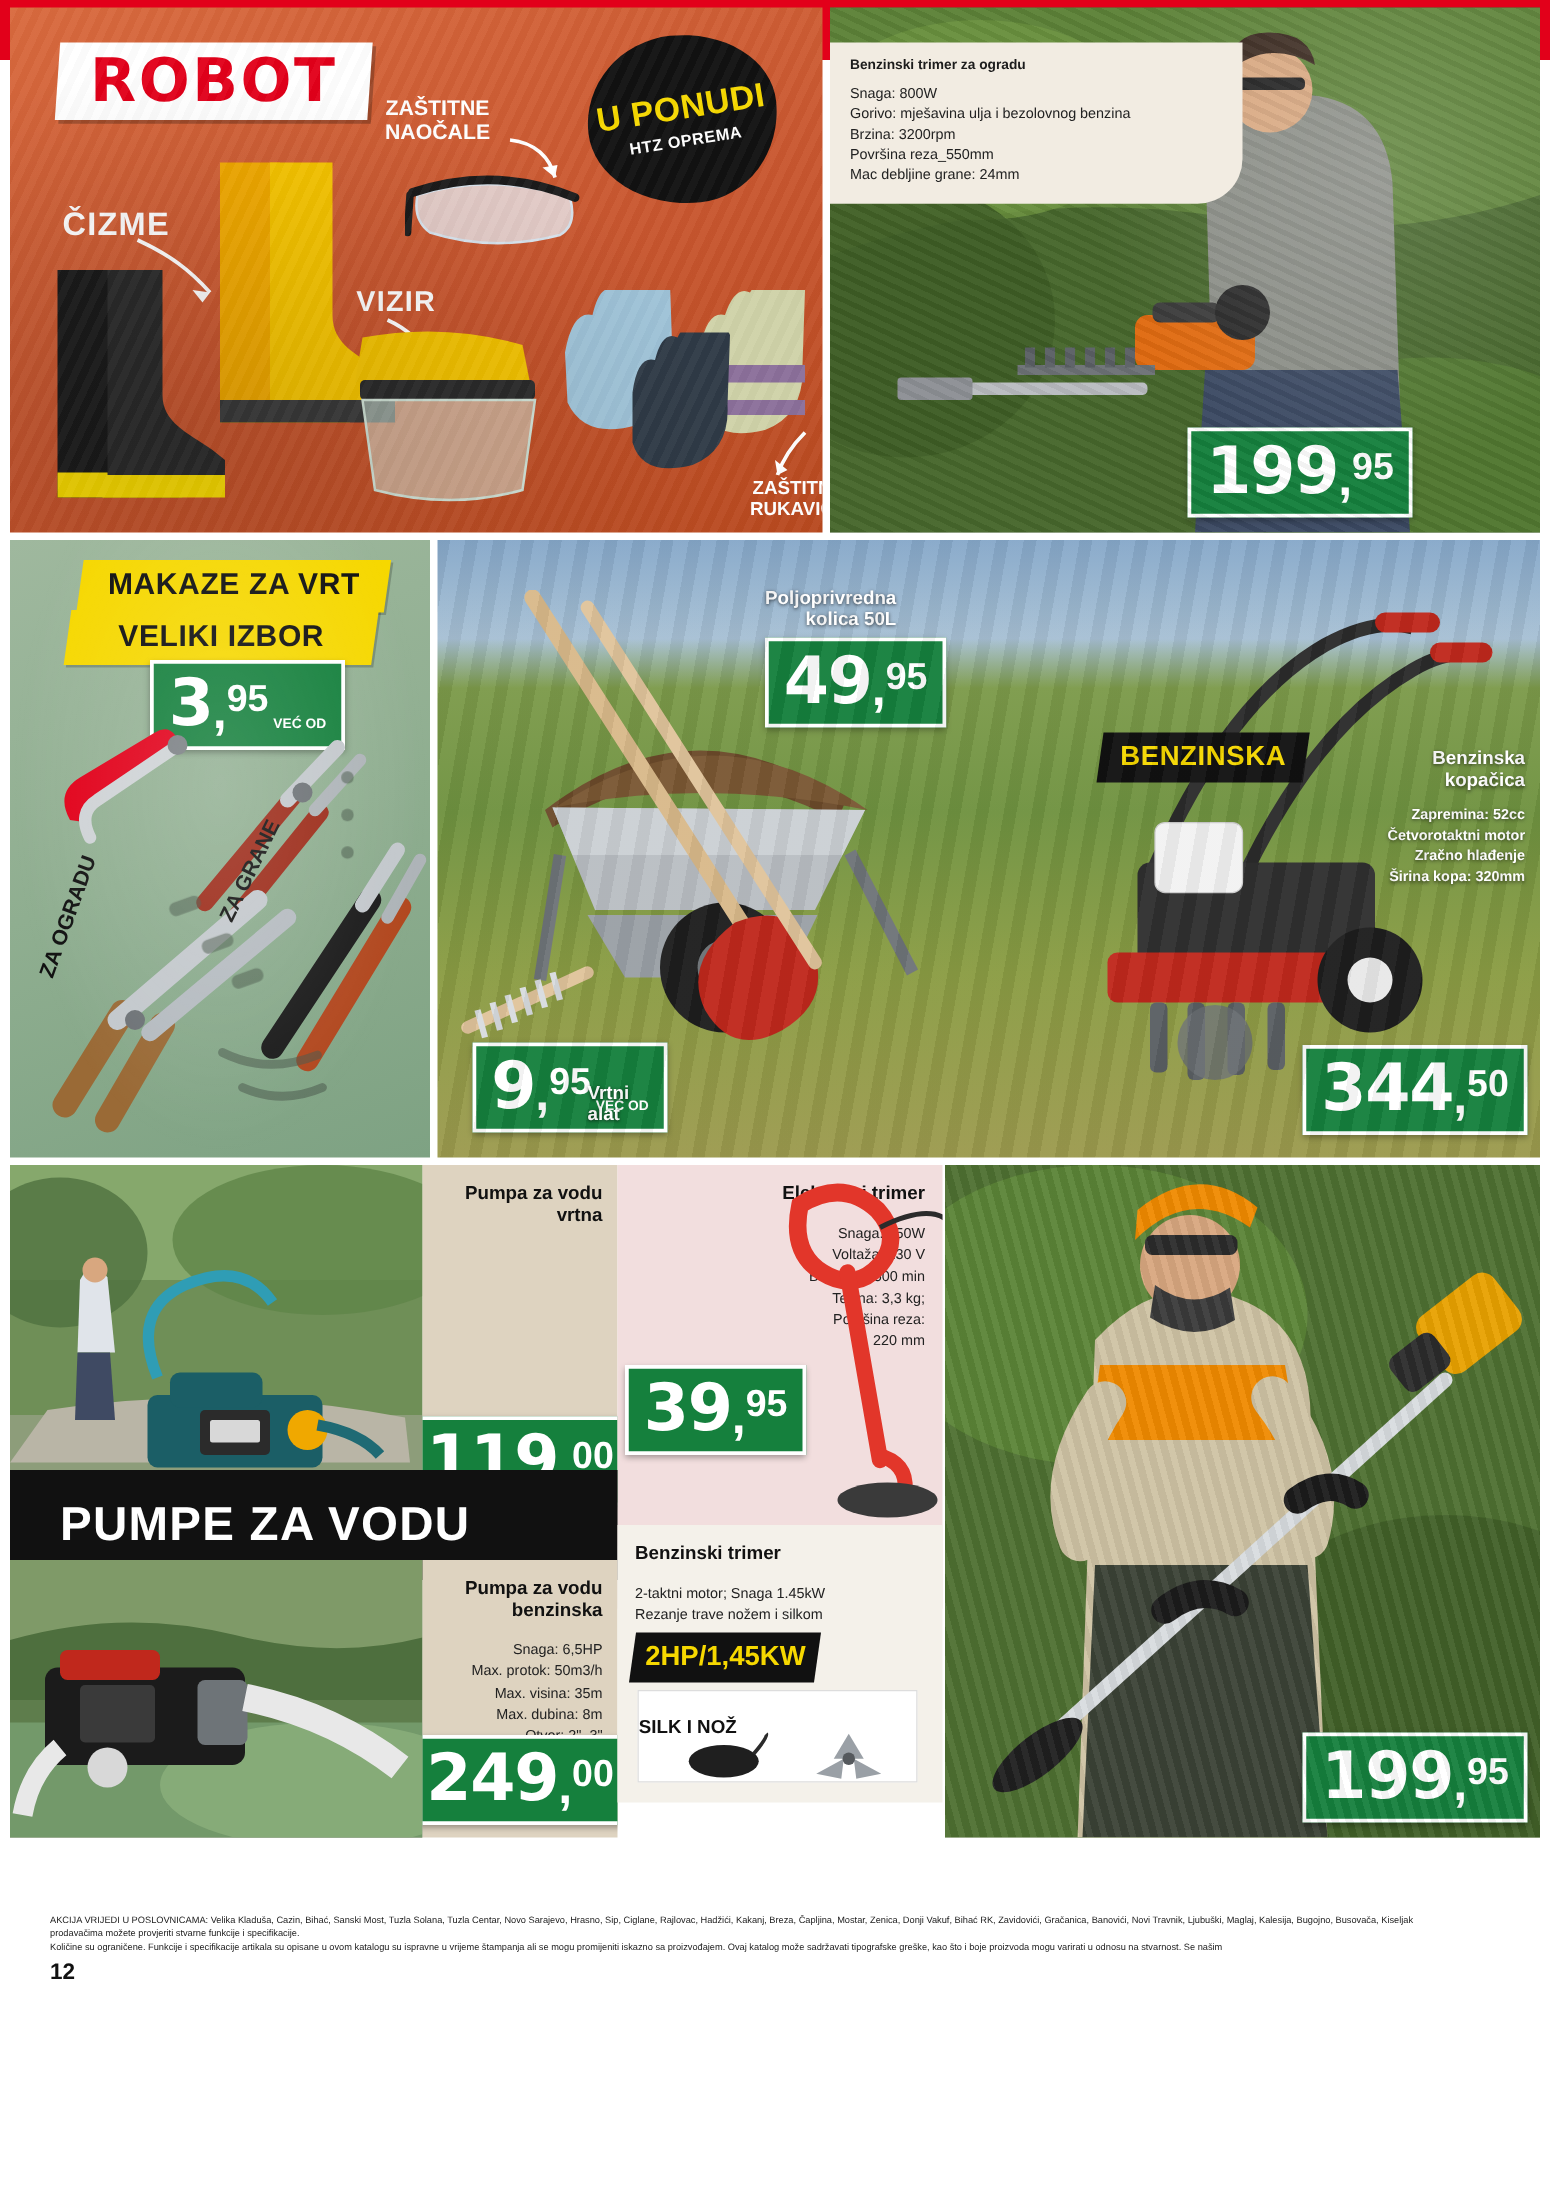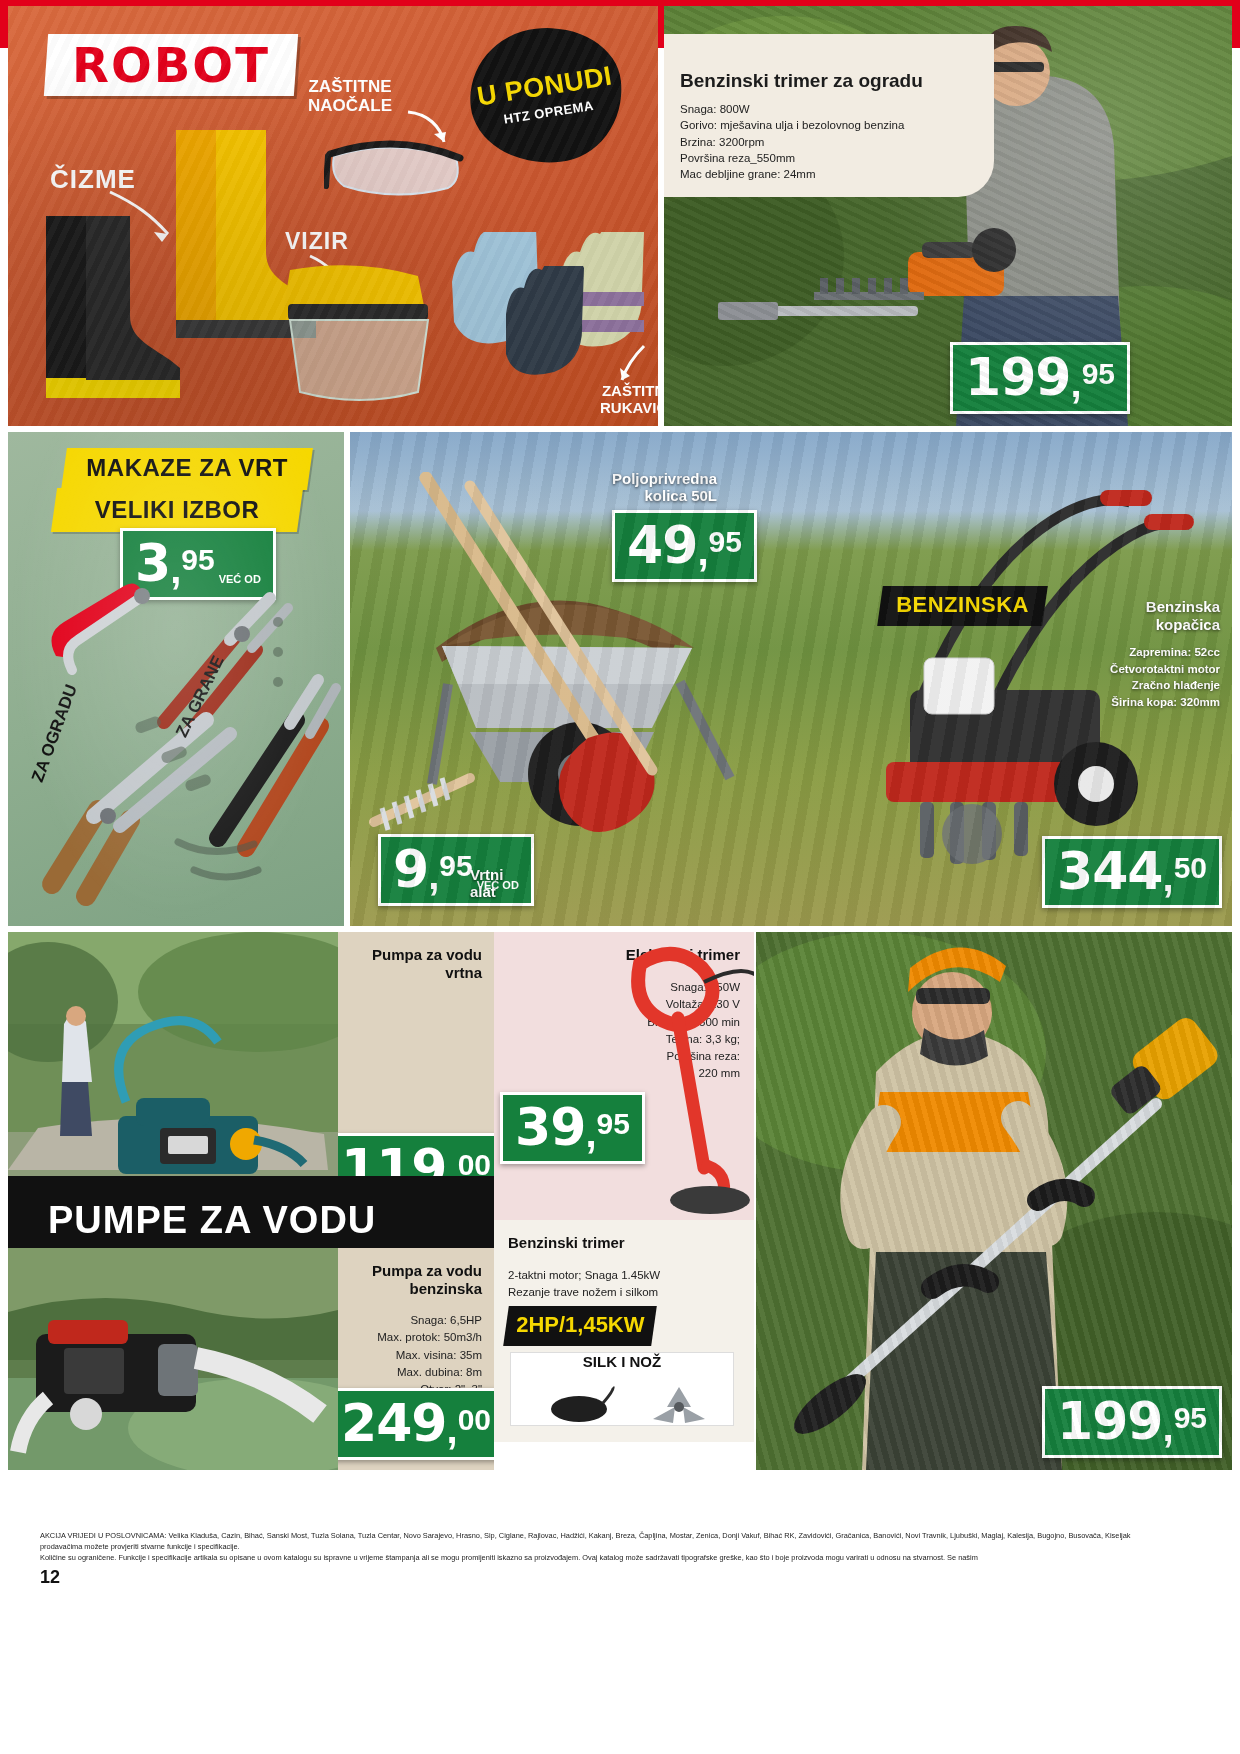--- a/index.html
+++ b/index.html
@@ -89,21 +89,21 @@
   .hero-right::after{
     content:""; position:absolute; inset:0;
     background:
       radial-gradient(circle at 78% 30%, rgba(255,255,255,.14), transparent 45%),
       repeating-linear-gradient(25deg, rgba(0,0,0,.05) 0 4px, rgba(255,255,255,.03) 4px 9px);
   }
   .spec-card{
     position:absolute; background:#f2ece2; padding:12px 16px 14px 16px;
     border-bottom-right-radius:36px; z-index:3;
   }
-  .spec-card h4{ font-size:19px; font-weight:bold; color:#1c1c1c; margin-bottom:9px;margin-top:24px; }
+  .spec-card h4{ font-size:11px; font-weight:bold; color:#1c1c1c; margin-bottom:9px; }
   .spec-card p{ font-size:11.5px; color:#222; line-height:1.42; }
 
   
   .makaze{
     left:8px; top:432px; width:336px; height:494px;
     background: linear-gradient(160deg,#9fb89e 0%, #8fae90 50%, #7ea283 100%);
   }
   .makaze::after{
     content:""; position:absolute; inset:0;
     background: radial-gradient(ellipse at 50% 40%, rgba(255,255,255,.16), transparent 70%);
@@ -185,21 +185,21 @@
   .white-card h4{ font-size:15px; font-weight:bold; color:#111; }
   .white-card p{ font-size:11.5px; color:#222; line-height:1.45; }
   .kw-tag{
     position:absolute; background:#111; color:#f6d800; font-weight:bold;
     font-size:22px; padding:6px 10px 8px 10px; transform: skewX(-8deg);
   }
   .kw-tag span{ display:block; transform: skewX(8deg); }
   .silk-box{
     position:absolute; background:#fff; border:1px solid #ddd;
   }
-  .silk-box .t{ text-align:center; font-weight:bold; font-size:15px; padding-top:0; color:#111;}
+  .silk-box .t{ text-align:left; font-weight:bold; font-size:15px; padding-top:20px; color:#111;}
 
   
   .footer-red{
     left:0; top:1476px; width:1240px; height:48px; background:#e2001a;
     display:flex; align-items:center;
   }
   .soc{ display:flex; align-items:center; margin-left:38px; color:#fff; font-size:13px; font-weight:bold; }
   .soc .ic{
     width:22px; height:22px; border-radius:50%; background:#fff; color:#e2001a;
     display:inline-flex; align-items:center; justify-content:center; font-size:13px; margin-right:7px;

